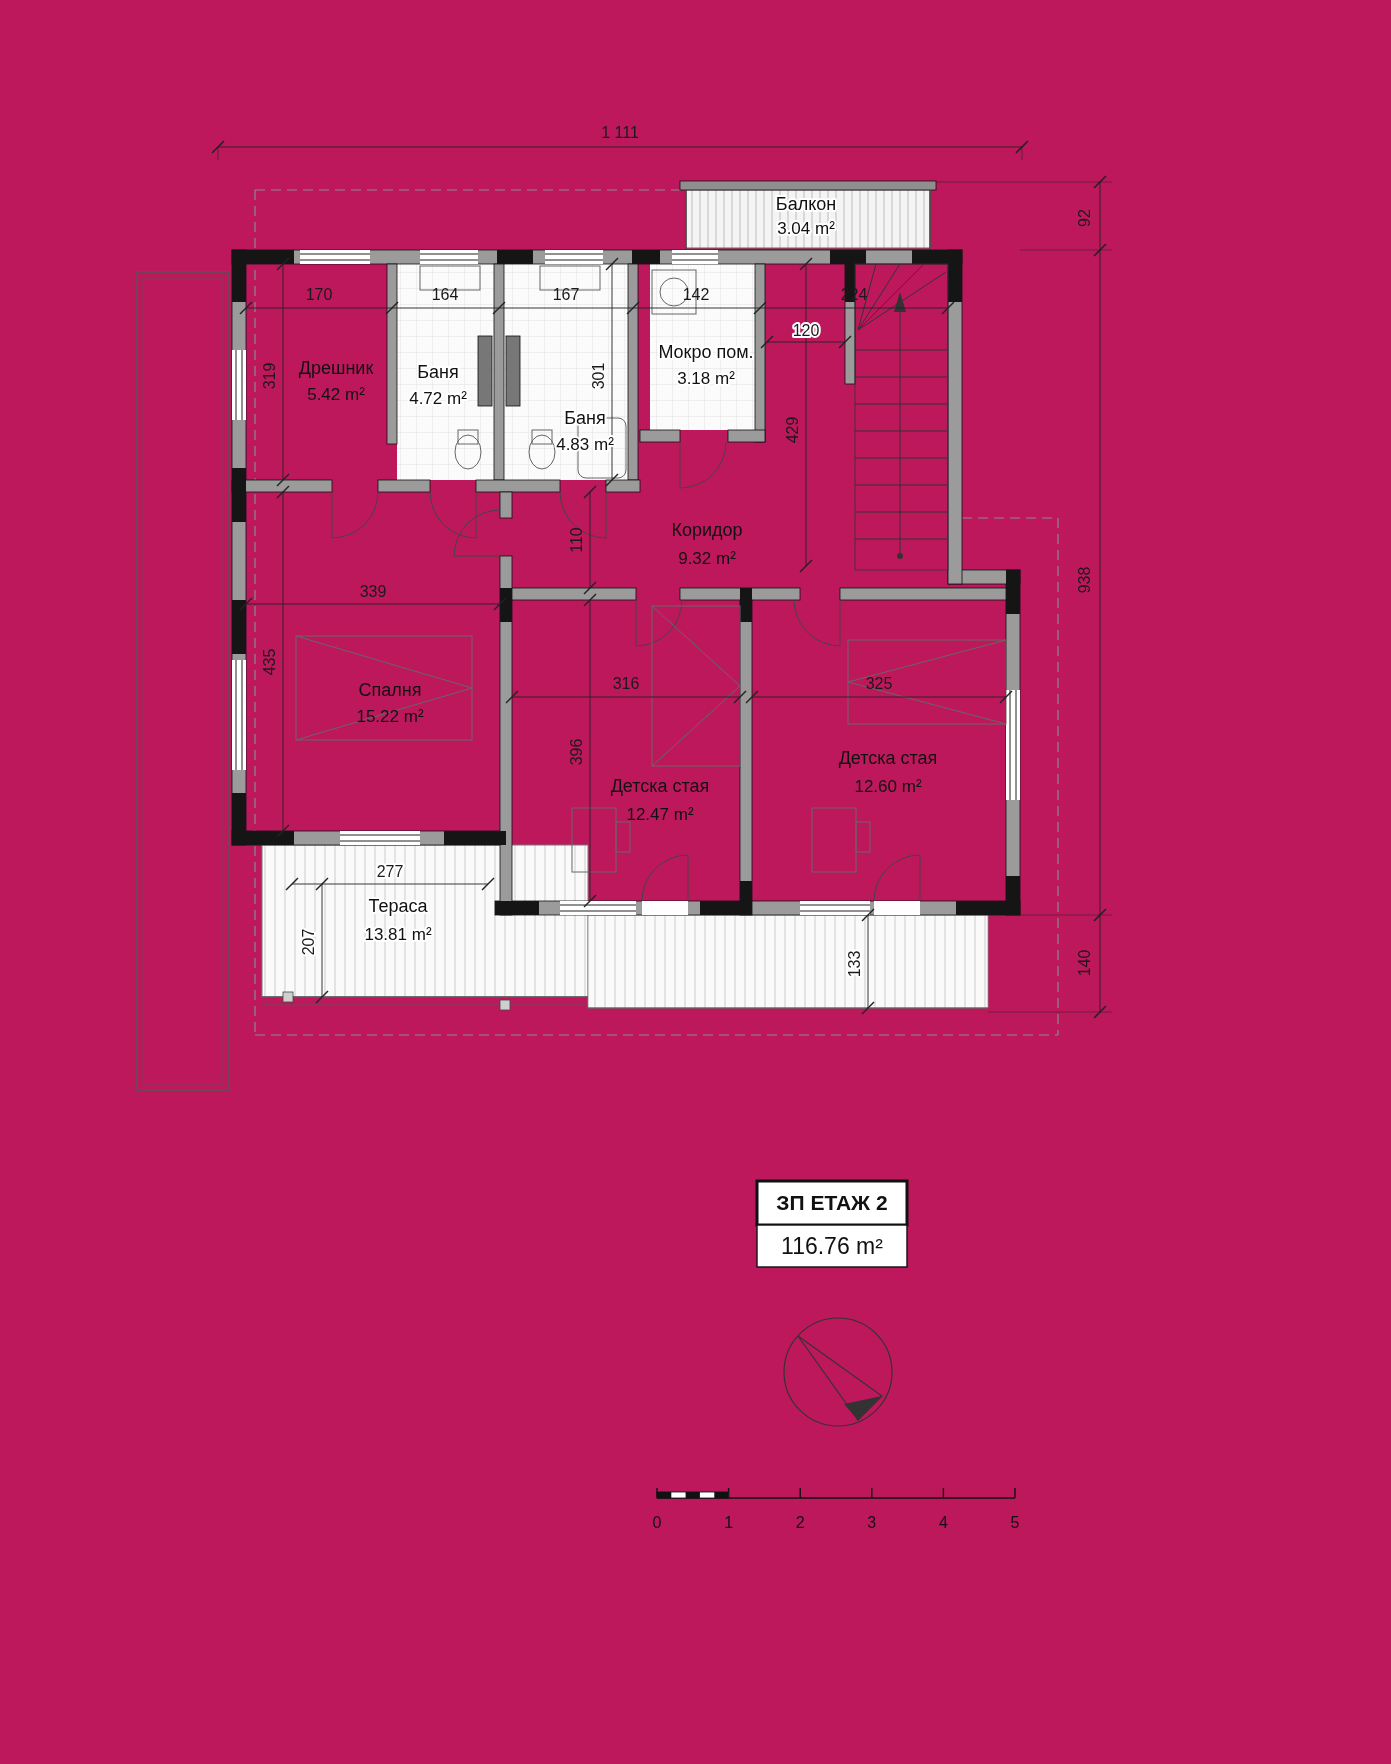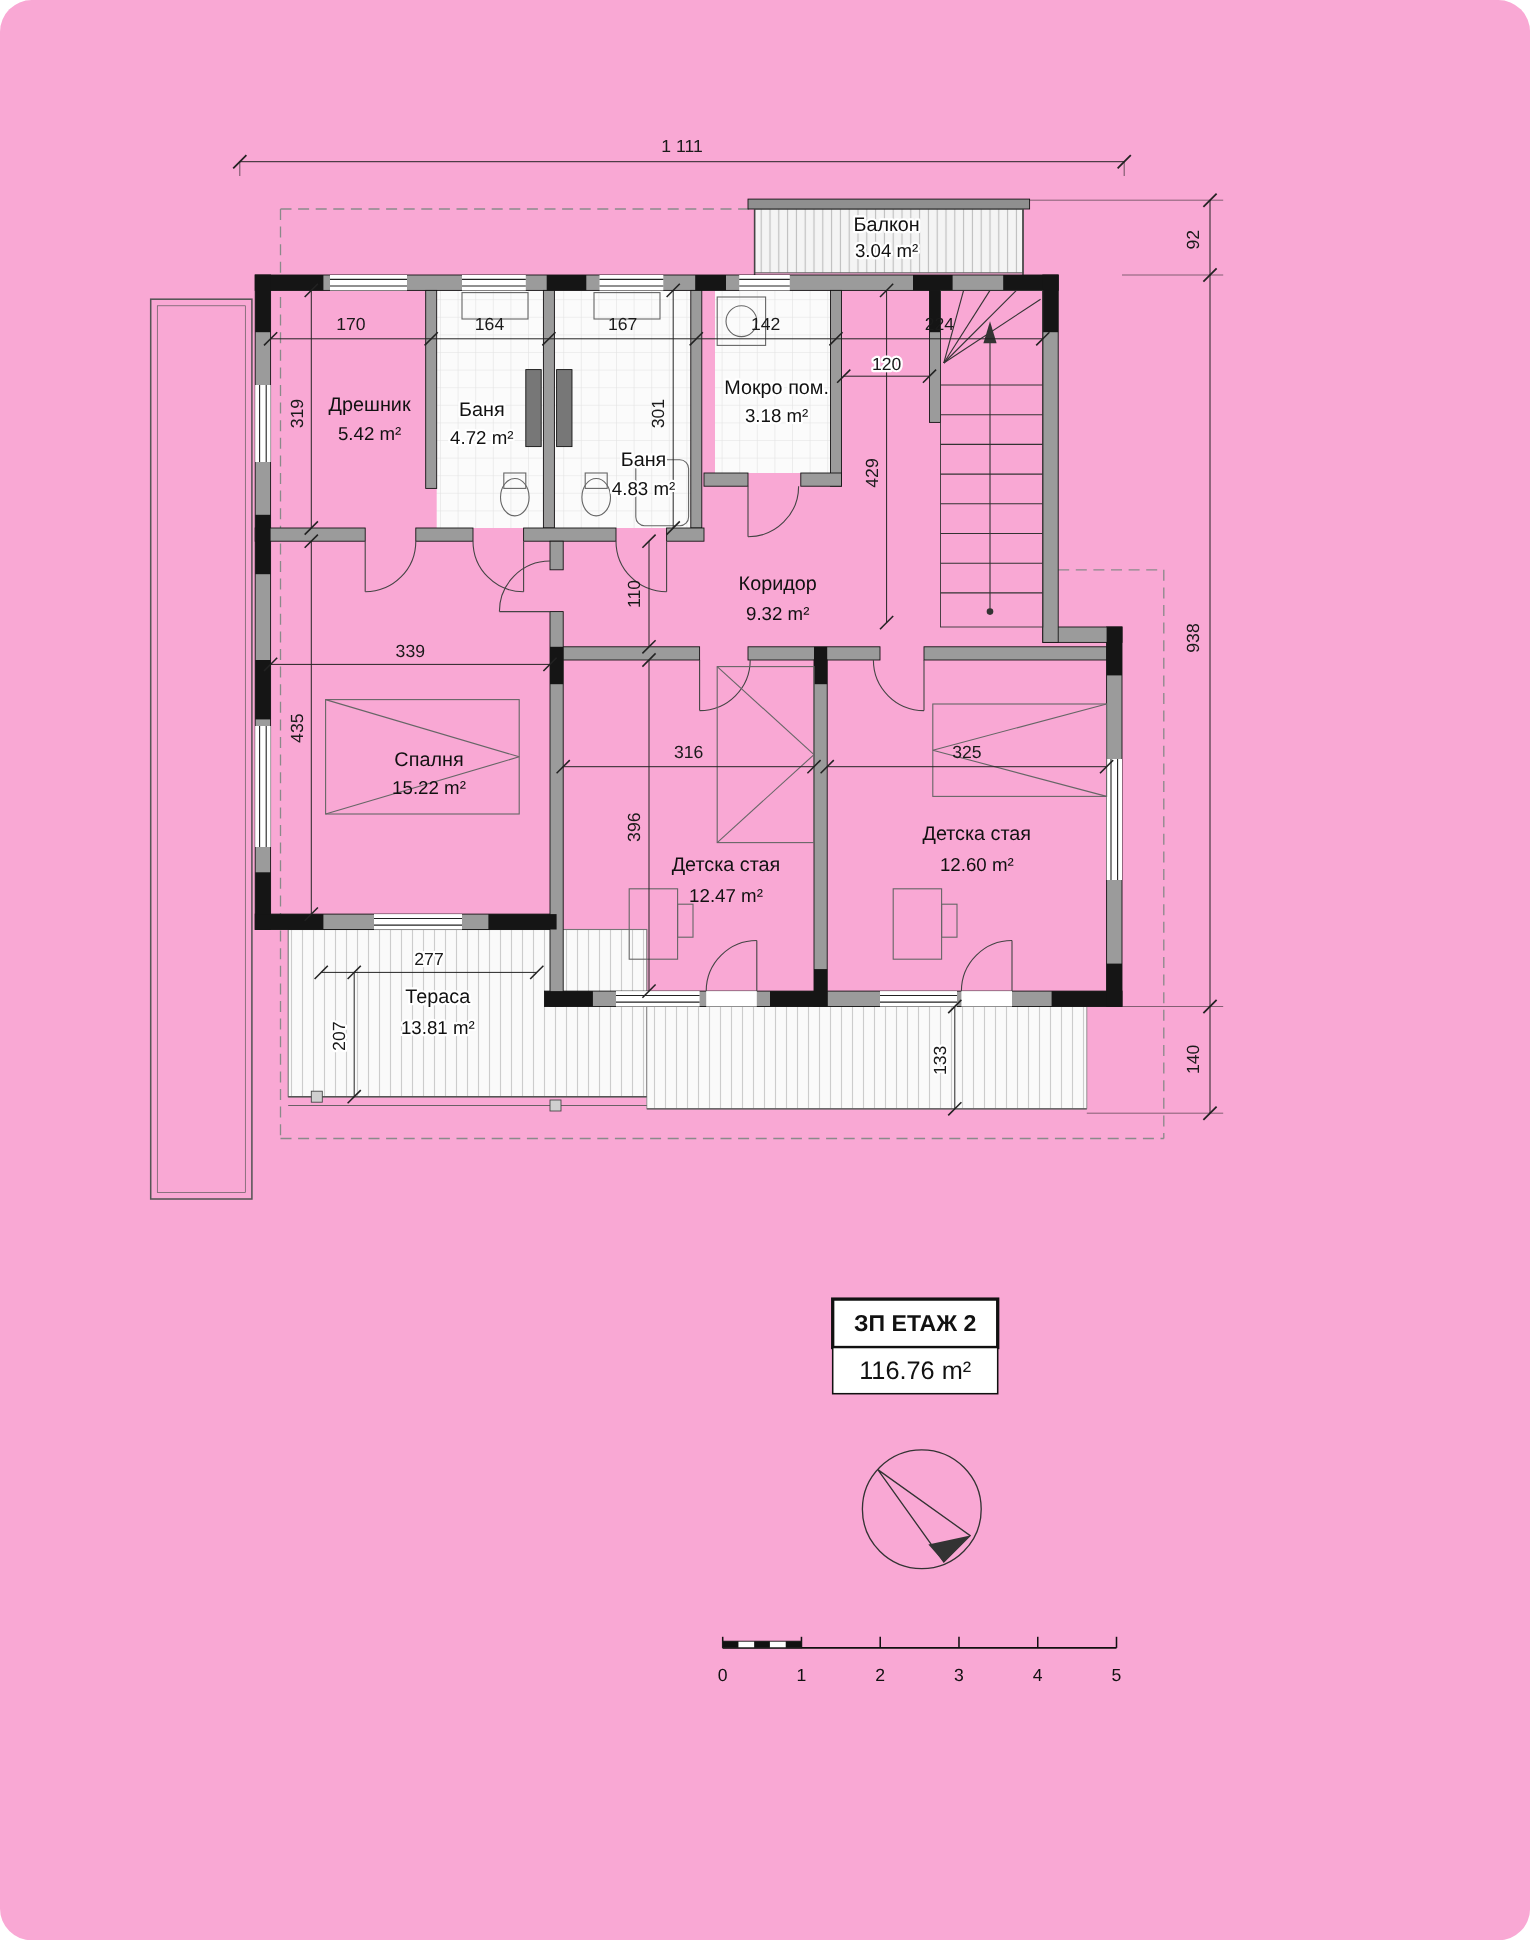--- a/index.html
+++ b/index.html
@@ -1,17 +1,17 @@
 <!DOCTYPE html>
 <html><head>
 <meta charset="utf-8">
 <style>
   html,body{margin:0;padding:0;background:#ffffff;}
-  .canvas{position:relative;width:1391px;height:1764px;background:#f9a8d4;overflow:hidden;
-          font-family:"Liberation Sans", sans-serif;border-radius:29px;}
+  .canvas{position:relative;width:1391px;height:1764px;background:#be185d;overflow:hidden;
+          font-family:"Liberation Sans", sans-serif;}
   svg text{font-family:"Liberation Sans", sans-serif;fill:#111;}
   .room-name{font-size:18px;}
   .room-area{font-size:17px;}
   .dim{font-size:16px;fill:#1a1a1a;}
   .halo{paint-order:stroke;stroke:#ffffff;stroke-width:4px;stroke-linejoin:round;}
   .title-floor{font-size:21px;font-weight:bold;}
   .title-area{font-size:23px;}
   .scale-num{font-size:16px;}
 </style>
 </head>

